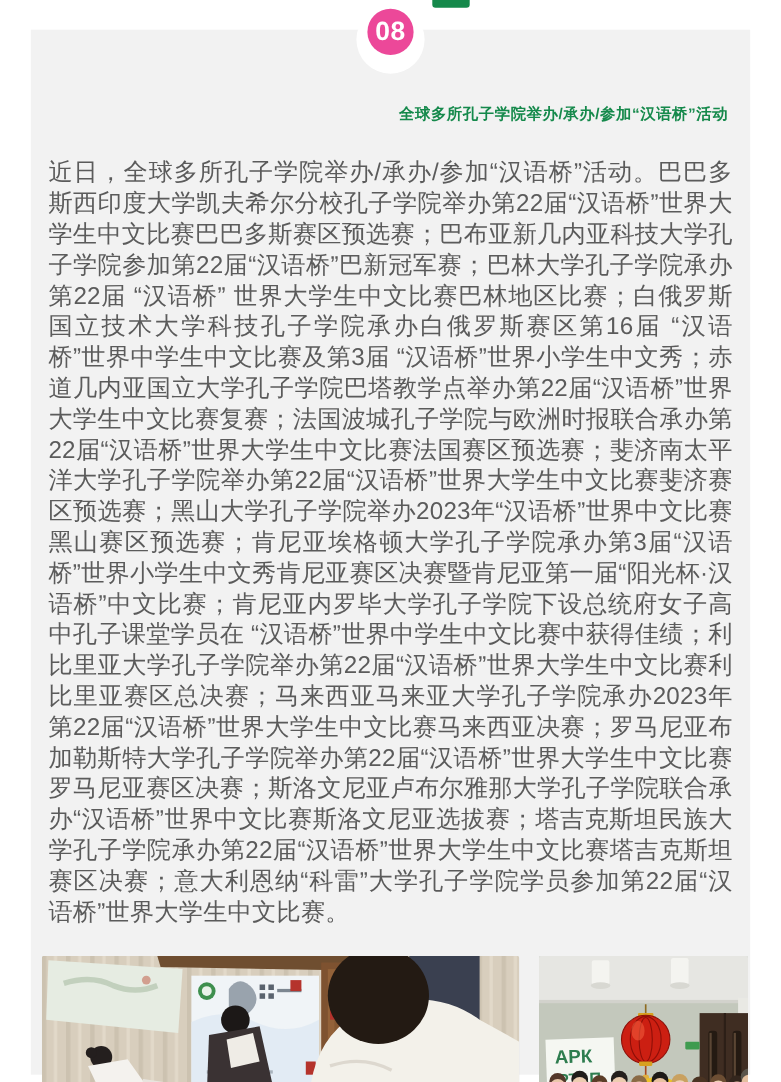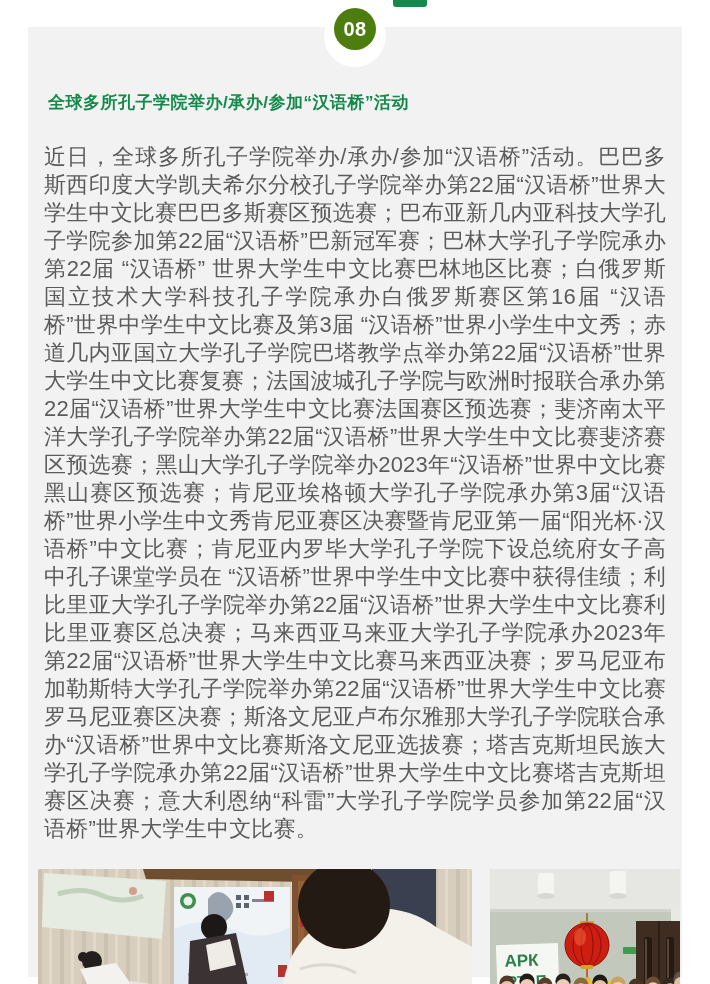--- a/index.html
+++ b/index.html
@@ -1,22 +1,22 @@
 <!DOCTYPE html>
 <html><head>
 <meta charset="utf-8">
 <style>
   html,body{margin:0;padding:0;background:#ffffff;}
   body{width:710px;height:984px;overflow:hidden;font-family:"Liberation Sans","DejaVu Sans",sans-serif;}
   .page{position:relative;width:710px;height:984px;background:#ffffff;}
   .top-connector{position:absolute;left:393px;top:0;width:34px;height:7px;background:#15894b;border-radius:0 0 3px 3px;}
   .card{position:absolute;left:28px;top:27px;width:654px;height:950px;background:#f2f2f2;box-sizing:border-box;}
   .badge-ring{position:absolute;left:50%;top:-22px;transform:translateX(-50%);width:62px;height:62px;border-radius:50%;background:#ffffff;}
-  .badge{position:absolute;left:50%;top:3px;transform:translateX(-50%);width:42px;height:42px;border-radius:50%;background:#4d7c0f;color:#ffffff;font-size:20px;font-weight:bold;display:flex;align-items:center;justify-content:center;letter-spacing:.5px;}
-  .title{margin:0;padding:64px 20px 0 20px;text-align:left;font-size:17px;line-height:24px;font-weight:bold;color:#15894b;letter-spacing:.5px;}
+  .badge{position:absolute;left:50%;top:3px;transform:translateX(-50%);width:42px;height:42px;border-radius:50%;background:#ec4899;color:#ffffff;font-size:24px;font-weight:bold;display:flex;align-items:center;justify-content:center;letter-spacing:.5px;}
+  .title{margin:0;padding:64px 20px 0 20px;text-align:right;font-size:14px;line-height:24px;font-weight:bold;color:#15894b;letter-spacing:.5px;}
   .body-text{margin:28px 16px 0 16px;color:#5b5b5b;font-size:22px;line-height:28px;text-align:justify;letter-spacing:.2px;}
   .carousel{margin:26px 0 0 10px;}
   .photos{display:flex;gap:18px;height:248px;overflow:hidden;}
   .photo{margin:0;padding:0;flex:0 0 auto;height:248px;border-radius:2px;overflow:hidden;background:#ddd;}
   .photo svg{display:block;width:100%;height:100%;}
   .photo-left{width:434px;}
   .photo-right{width:190px;}
   .scrollbar{display:flex;align-items:center;height:14px;margin:2px 6px 0 0;}
   .sb-arrow{width:0;height:0;border-style:solid;cursor:pointer;}
   .sb-arrow.left{border-width:5px 7px 5px 0;border-color:transparent #7d7d7d transparent transparent;margin-right:4px;}

